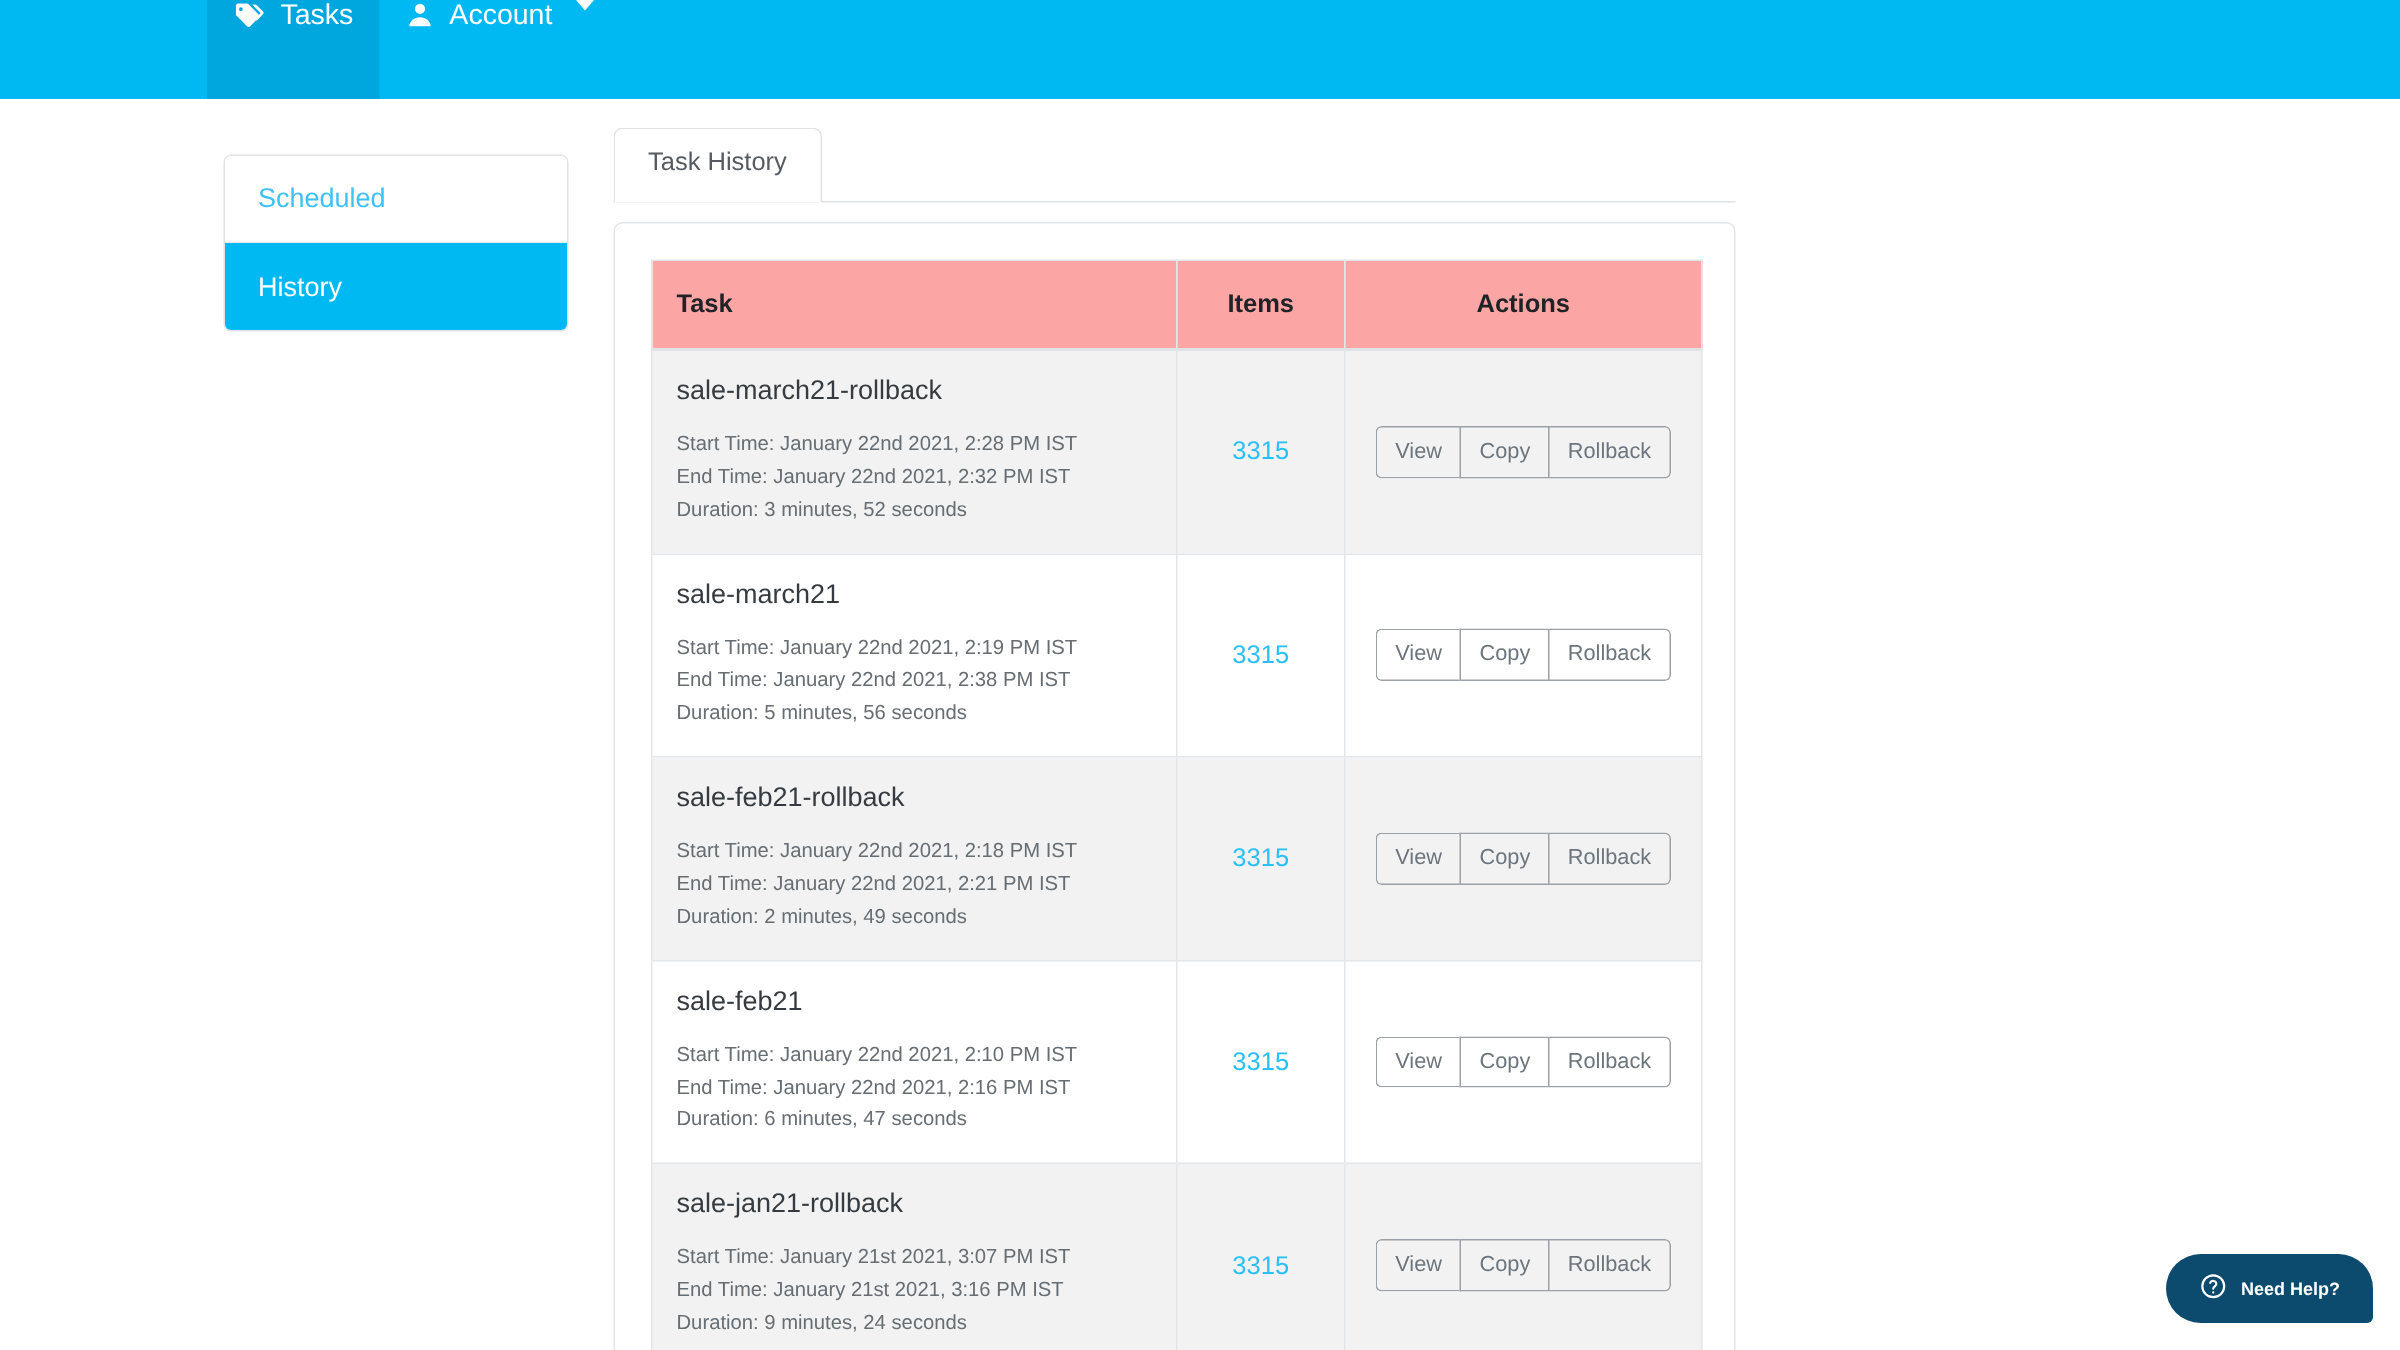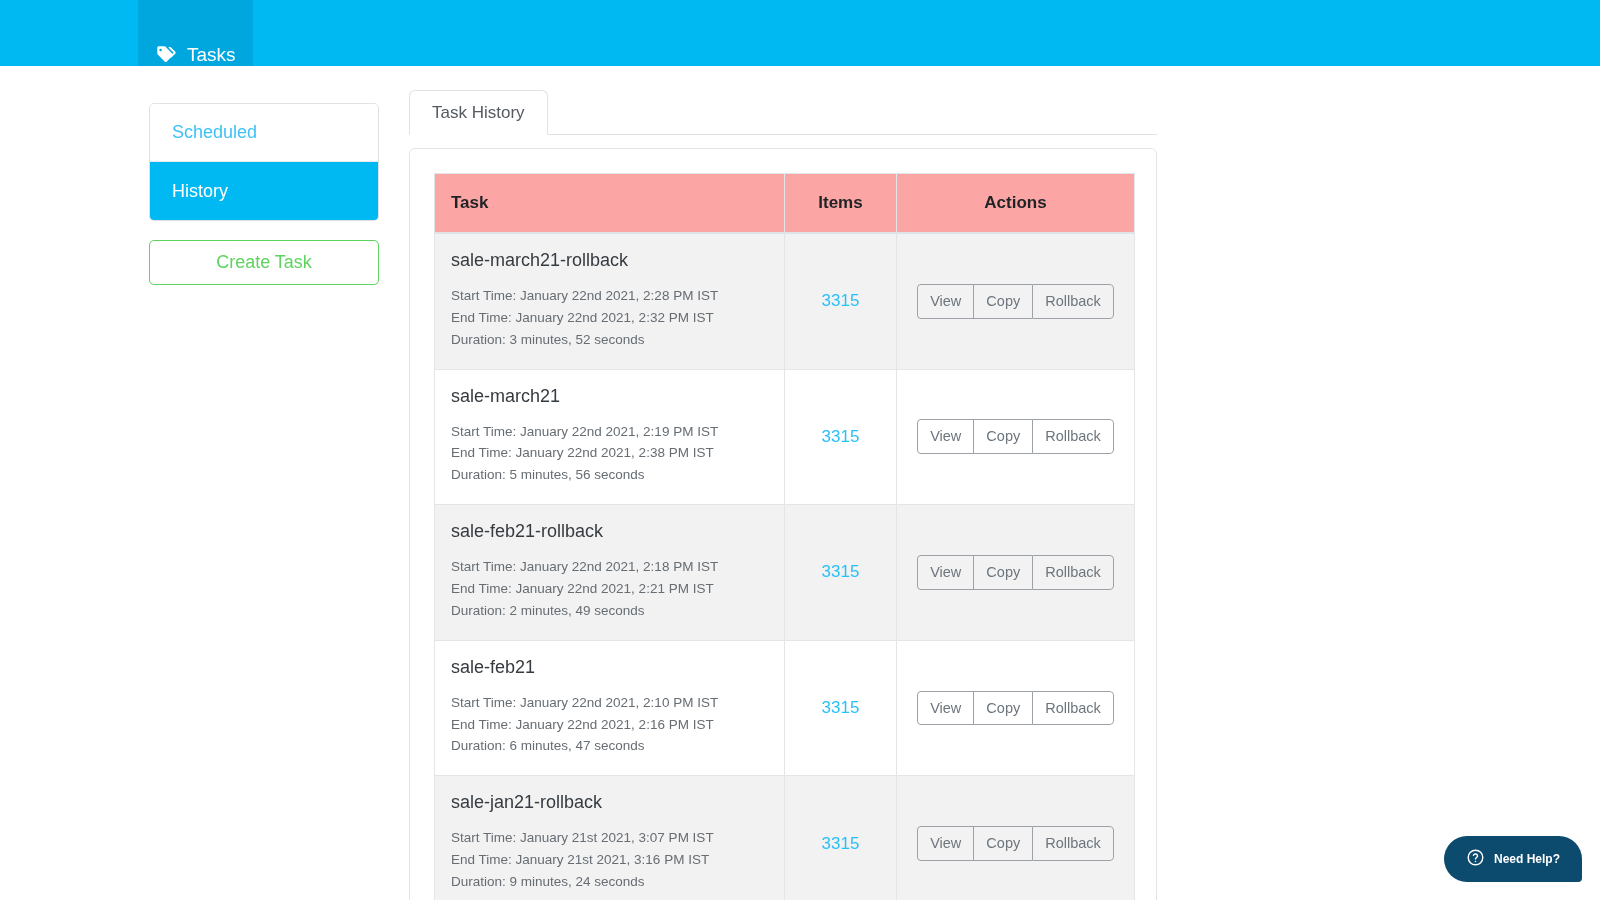--- a/index.html
+++ b/index.html
@@ -17,21 +17,21 @@
     position: absolute;
     top: 0; left: 0;
     width: 1600px; height: 66px;
     background: #00b9f2;
     display: flex;
     align-items: stretch;
     padding-left: 138px;
   }
   .nav-item {
     display: flex;
-    align-items: flex-end;
+    align-items: flex-start;
     gap: 10px;
     padding: 0 17px;
     color: #ffffff;
     font-size: 19px;
     cursor: pointer;
     text-decoration: none;
     user-select: none;
   }
   .nav-item.active { background: #00a7de; }
   .nav-icon { display: flex; align-items: center; }
@@ -104,21 +104,20 @@
   }
 
   
   .tabs-wrap {
     position: absolute;
     left: 409px; top: 19px;
     width: 748px;
   }
   .tab-strip {
     display: flex;
-    align-items: flex-end;
     border-bottom: 1px solid #dfe3e6;
     height: 50px;
   }
   .tab {
     padding: 12px 22px 11px 22px;
     font-size: 17px;
     color: #555b61;
     background: #ffffff;
     border: 1px solid #dfe3e6;
     border-bottom: 1px solid #ffffff;
@@ -232,35 +231,42 @@
 <div class="navbar">
   <a class="nav-item active">
     <span class="nav-icon">
       <svg width="22" height="22" viewBox="0 0 24 24" fill="#ffffff" aria-hidden="true">
         <path d="M2.5 4.2c0-.95.75-1.7 1.7-1.7h6.1c.45 0 .88.18 1.2.5l7.5 7.5a1.7 1.7 0 0 1 0 2.4l-6.1 6.1a1.7 1.7 0 0 1-2.4 0L3 11.5a1.7 1.7 0 0 1-.5-1.2V4.2zm3.6 1.1a1.35 1.35 0 1 0 0 2.7 1.35 1.35 0 0 0 0-2.7z"></path>
         <path d="M14.4 3.2h1.9c.45 0 .88.18 1.2.5l4.5 4.5a1.7 1.7 0 0 1 0 2.4l-4.4 4.4-1.35-1.35 4.15-4.15-4.9-4.9-1.1-1.4z"></path>
       </svg>
     </span>
     <span>Tasks</span>
   </a>
+  <a class="nav-item">
+    <span class="nav-icon">
+      <svg width="20" height="20" viewBox="0 0 24 24" fill="#ffffff" aria-hidden="true">
+        <circle cx="12" cy="7" r="4.1"></circle>
+        <path d="M3.5 21c0-4.3 3.9-7.3 8.5-7.3s8.5 3 8.5 7.3z"></path>
+      </svg>
+    </span>
+    <span>Account</span>
+    <span class="caret"></span>
+  </a>
 </div>
 
 <div class="page">
 
   <div class="sidebar">
     <div class="list-group">
       <div class="list-group-item">
         <span>Scheduled</span>
       </div>
       <div class="list-group-item active">
         <span>History</span>
       </div>
-    </div>
-    <div class="create-task-btn">
-      <span>Create Task</span>
     </div>
   </div>
 
   <div class="tabs-wrap">
     <div class="tab-strip">
       <div class="tab">
         <span>Task History</span>
       </div>
     </div>
   </div>

